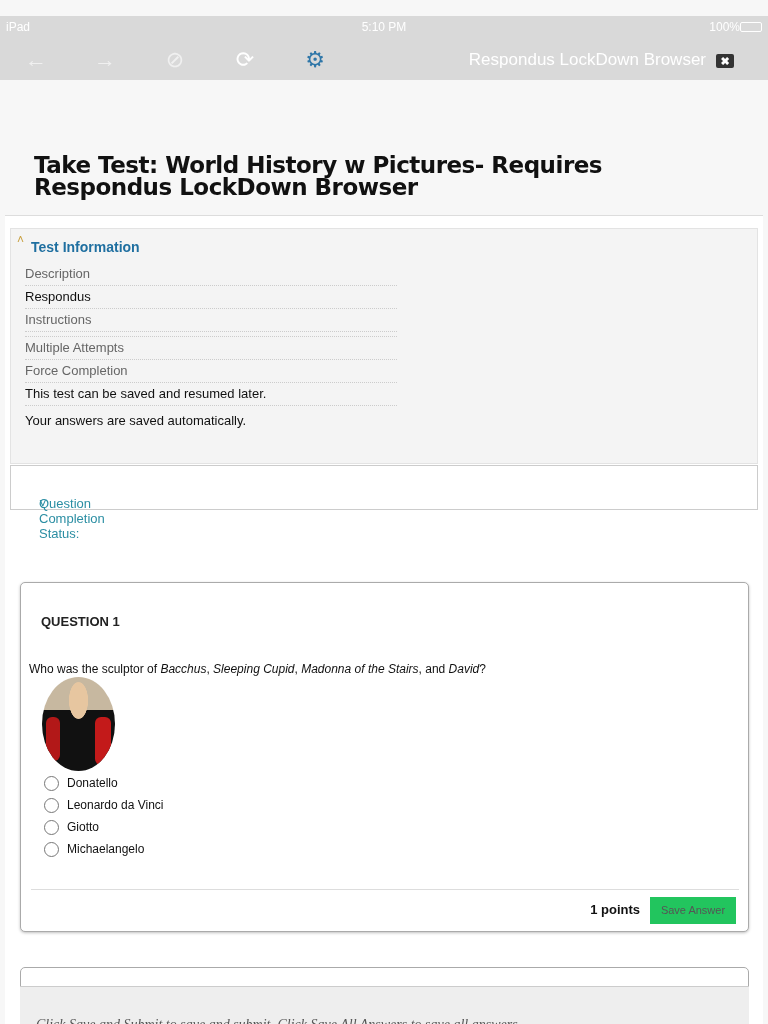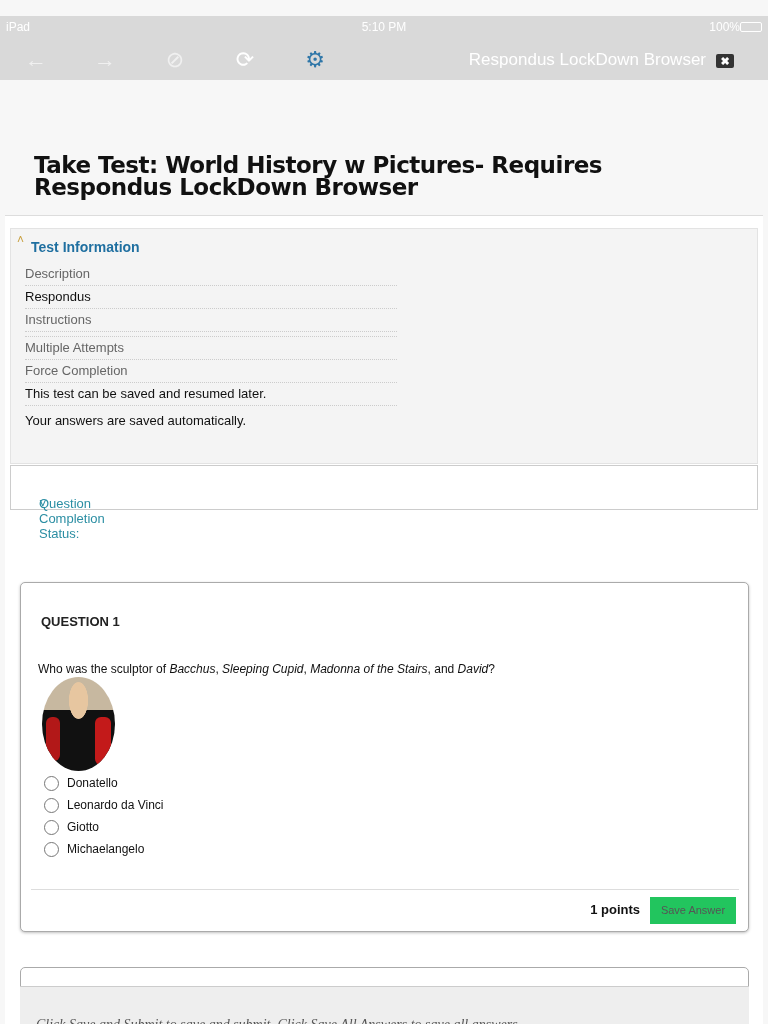--- a/index.html
+++ b/index.html
@@ -22,21 +22,21 @@
   .info-head { position: absolute; left: 6px; top: 4px; color: #c8a040; font-size: 12px; }
   .info-title { position: absolute; left: 20px; top: 10px; color: #1f6fa0; font-weight: bold; font-size: 14px; }
   .info-list { position: absolute; left: 14px; top: 34px; width: 372px; }
   .info-row { font-size: 13px; padding: 3px 0; border-bottom: 1px dotted #ccc; height: 23px; }
   .lbl { color: #666; }
   .val { color: #111; }
   .completion { position: absolute; left: 5px; top: 249px; width: 748px; height: 45px; border: 1px solid #ccc; background: #fff; }
   .completion span { position: absolute; left: 14px; top: 15px; color: #2b8ea3; font-size: 13px; }
   .qcard { position: absolute; left: 15px; top: 366px; width: 729px; height: 350px; border: 1px solid #aaa; border-radius: 5px; background: #fff; box-shadow: 0 1px 3px rgba(0,0,0,0.25); }
   .qtitle { position: absolute; left: 20px; top: 31px; font-weight: bold; font-size: 13px; color: #222; }
-  .qtext { position: absolute; left: 17px; top: 79px; font-size: 12px; color: #111; }
+  .qtext { position: absolute; left: 8px; top: 79px; font-size: 12px; color: #111; }
   .portrait { position: absolute; left: 21px; top: 94px; width: 73px; height: 94px; border-radius: 50%; background: radial-gradient(ellipse at 50% 25%, #e7c6a0 0 18%, transparent 19%), linear-gradient(#c7b8a0 0 35%, #111 35% 100%); overflow: hidden; }
   .portrait .rsleeve { position: absolute; right: 4px; top: 40px; width: 16px; height: 48px; background: #c31a1a; border-radius: 6px; }
   .portrait .lsleeve { position: absolute; left: 4px; top: 40px; width: 14px; height: 44px; background: #b21818; border-radius: 6px; }
   .choices { position: absolute; left: 23px; top: 189px; }
   .choice { display: flex; align-items: center; height: 22px; font-size: 12px; color: #111; }
   .radio { width: 15px; height: 15px; border: 1px solid #777; border-radius: 50%; margin-right: 8px; background: #fff; }
   .qfoot { position: absolute; left: 10px; top: 306px; width: 708px; height: 1px; background: #ddd; }
   .points { position: absolute; right: 108px; top: 319px; font-weight: bold; font-size: 13px; color: #111; }
   .save-btn { position: absolute; right: 12px; top: 314px; width: 86px; height: 27px; background: #22c55e; color: #555; font-size: 11px; text-align: center; line-height: 27px; }
   .card2 { position: absolute; left: 15px; top: 751px; width: 729px; height: 60px; border: 1px solid #aaa; border-radius: 5px; background: #fff; }

